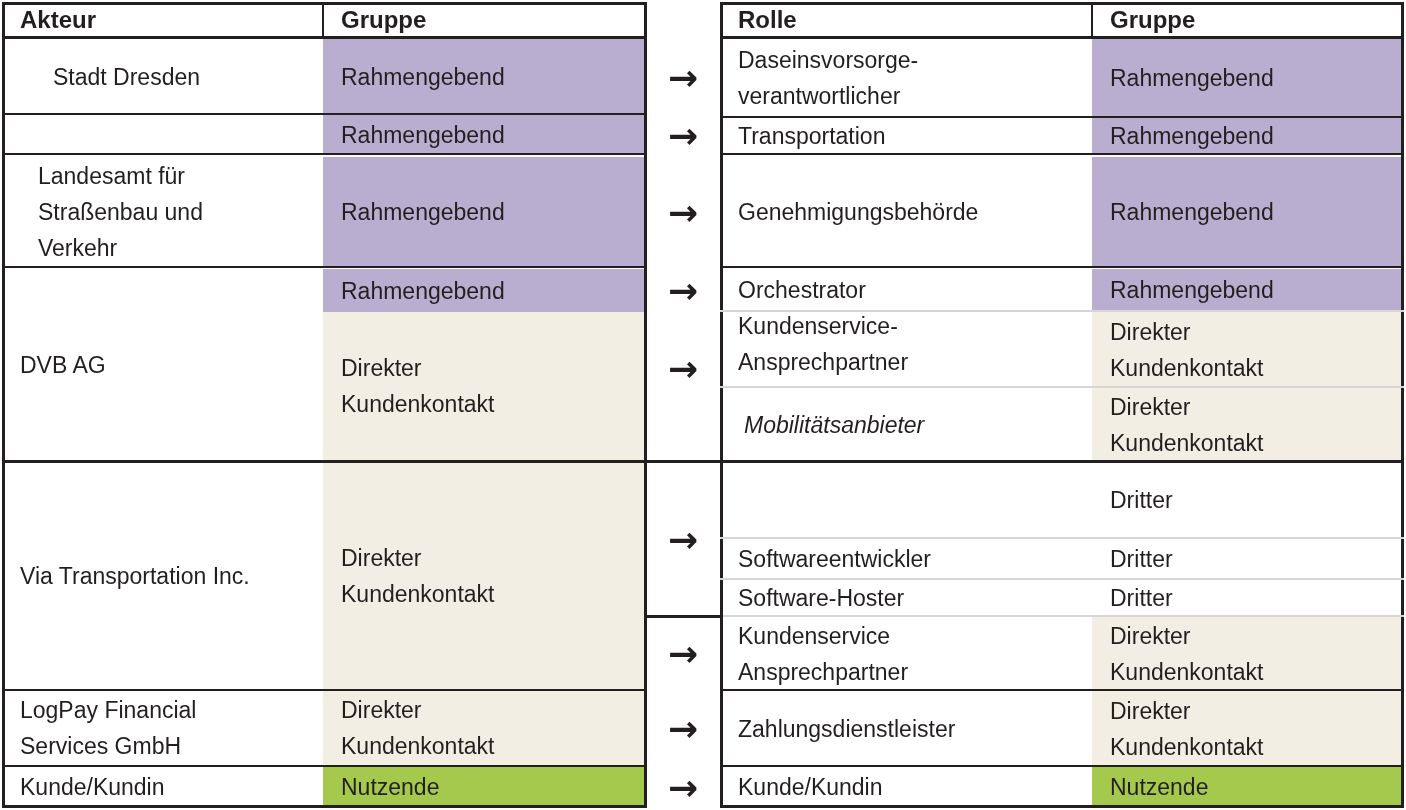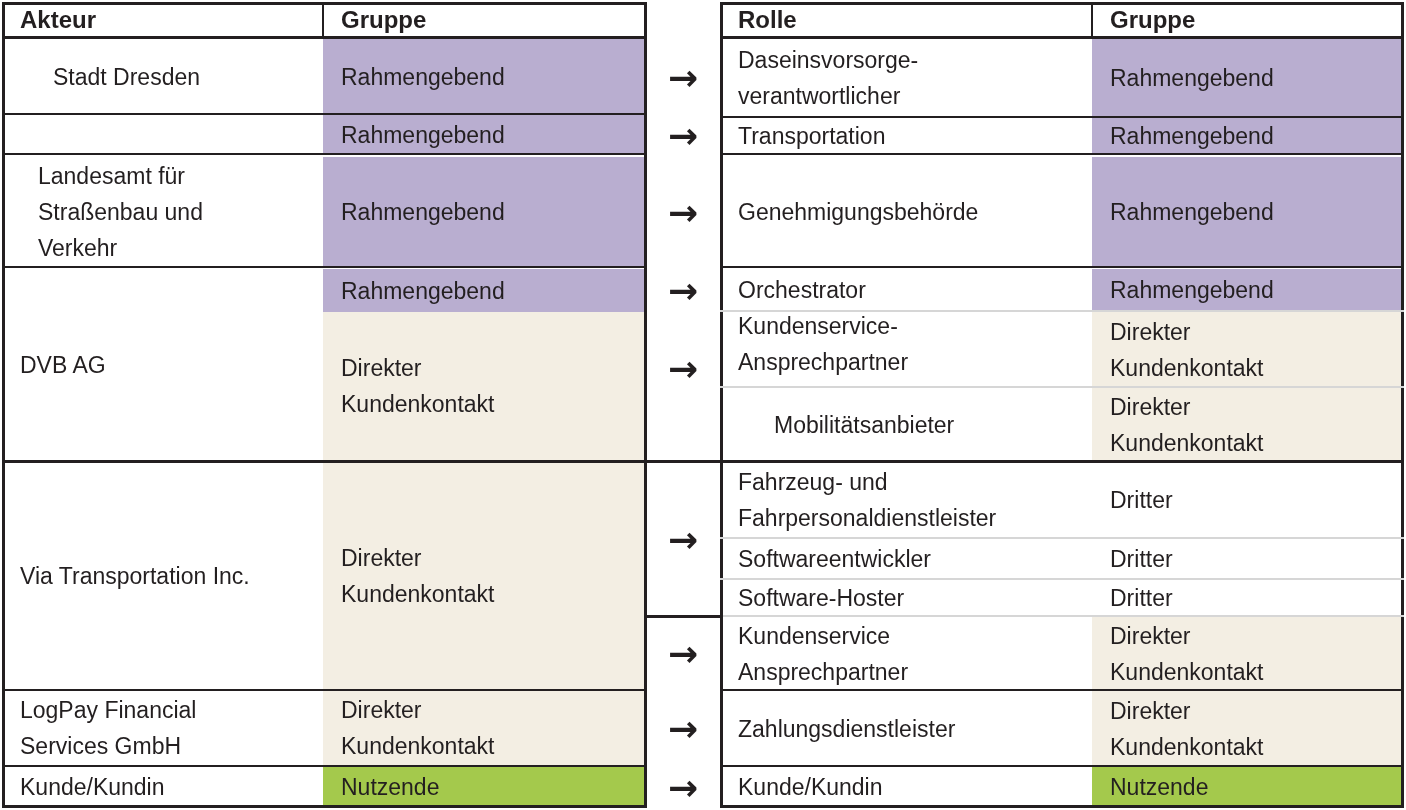--- a/index.html
+++ b/index.html
@@ -103,23 +103,21 @@
   <div class="cell" style="left:323px;top:767px;width:322px;height:39px;">Nutzende</div>
 
   <div class="cell hdr" style="left:720px;top:2px;width:372px;height:35px;">Rolle</div>
   <div class="cell" style="left:720px;top:39px;width:372px;height:78px;">Daseinsvorsorge-
 verantwortlicher</div>
   <div class="cell" style="left:720px;top:118px;width:372px;height:36px;">Transportation</div>
   <div class="cell" style="left:720px;top:269px;width:372px;height:42px;">Orchestrator</div>
   <div class="cell" style="left:720px;top:157px;width:372px;height:110px;">Genehmigungsbehörde</div>
   <div class="cell" style="left:720px;top:312px;width:372px;height:63px;">Kundenservice-
 Ansprechpartner</div>
-  <div class="cell" style="left:756px;top:388px;width:304px;height:73px;">Mobilitätsanbieter</div>
-  <div class="cell" style="left:720px;top:462px;width:372px;height:76px;">Fahrzeug- und
-Fahrpersonaldienstleister</div>
+  <div class="cell" style="left:726px;top:388px;width:304px;height:73px;font-style:italic;">Mobilitätsanbieter</div>
   <div class="cell" style="left:720px;top:539px;width:372px;height:40px;">Softwareentwickler</div>
   <div class="cell" style="left:720px;top:580px;width:372px;height:36px;">Software-Hoster</div>
   <div class="cell" style="left:720px;top:617px;width:372px;height:73px;">Kundenservice
 Ansprechpartner</div>
   <div class="cell" style="left:720px;top:691px;width:304px;height:75px;">Zahlungsdienstleister</div>
   <div class="cell" style="left:720px;top:767px;width:372px;height:39px;">Kunde/Kundin</div>
 
   <div class="cell hdr" style="left:1092px;top:2px;width:310px;height:35px;">Gruppe</div>
   <div class="cell" style="left:1092px;top:39px;width:310px;height:78px;">Rahmengebend</div>
   <div class="cell" style="left:1092px;top:118px;width:310px;height:36px;">Rahmengebend</div>

